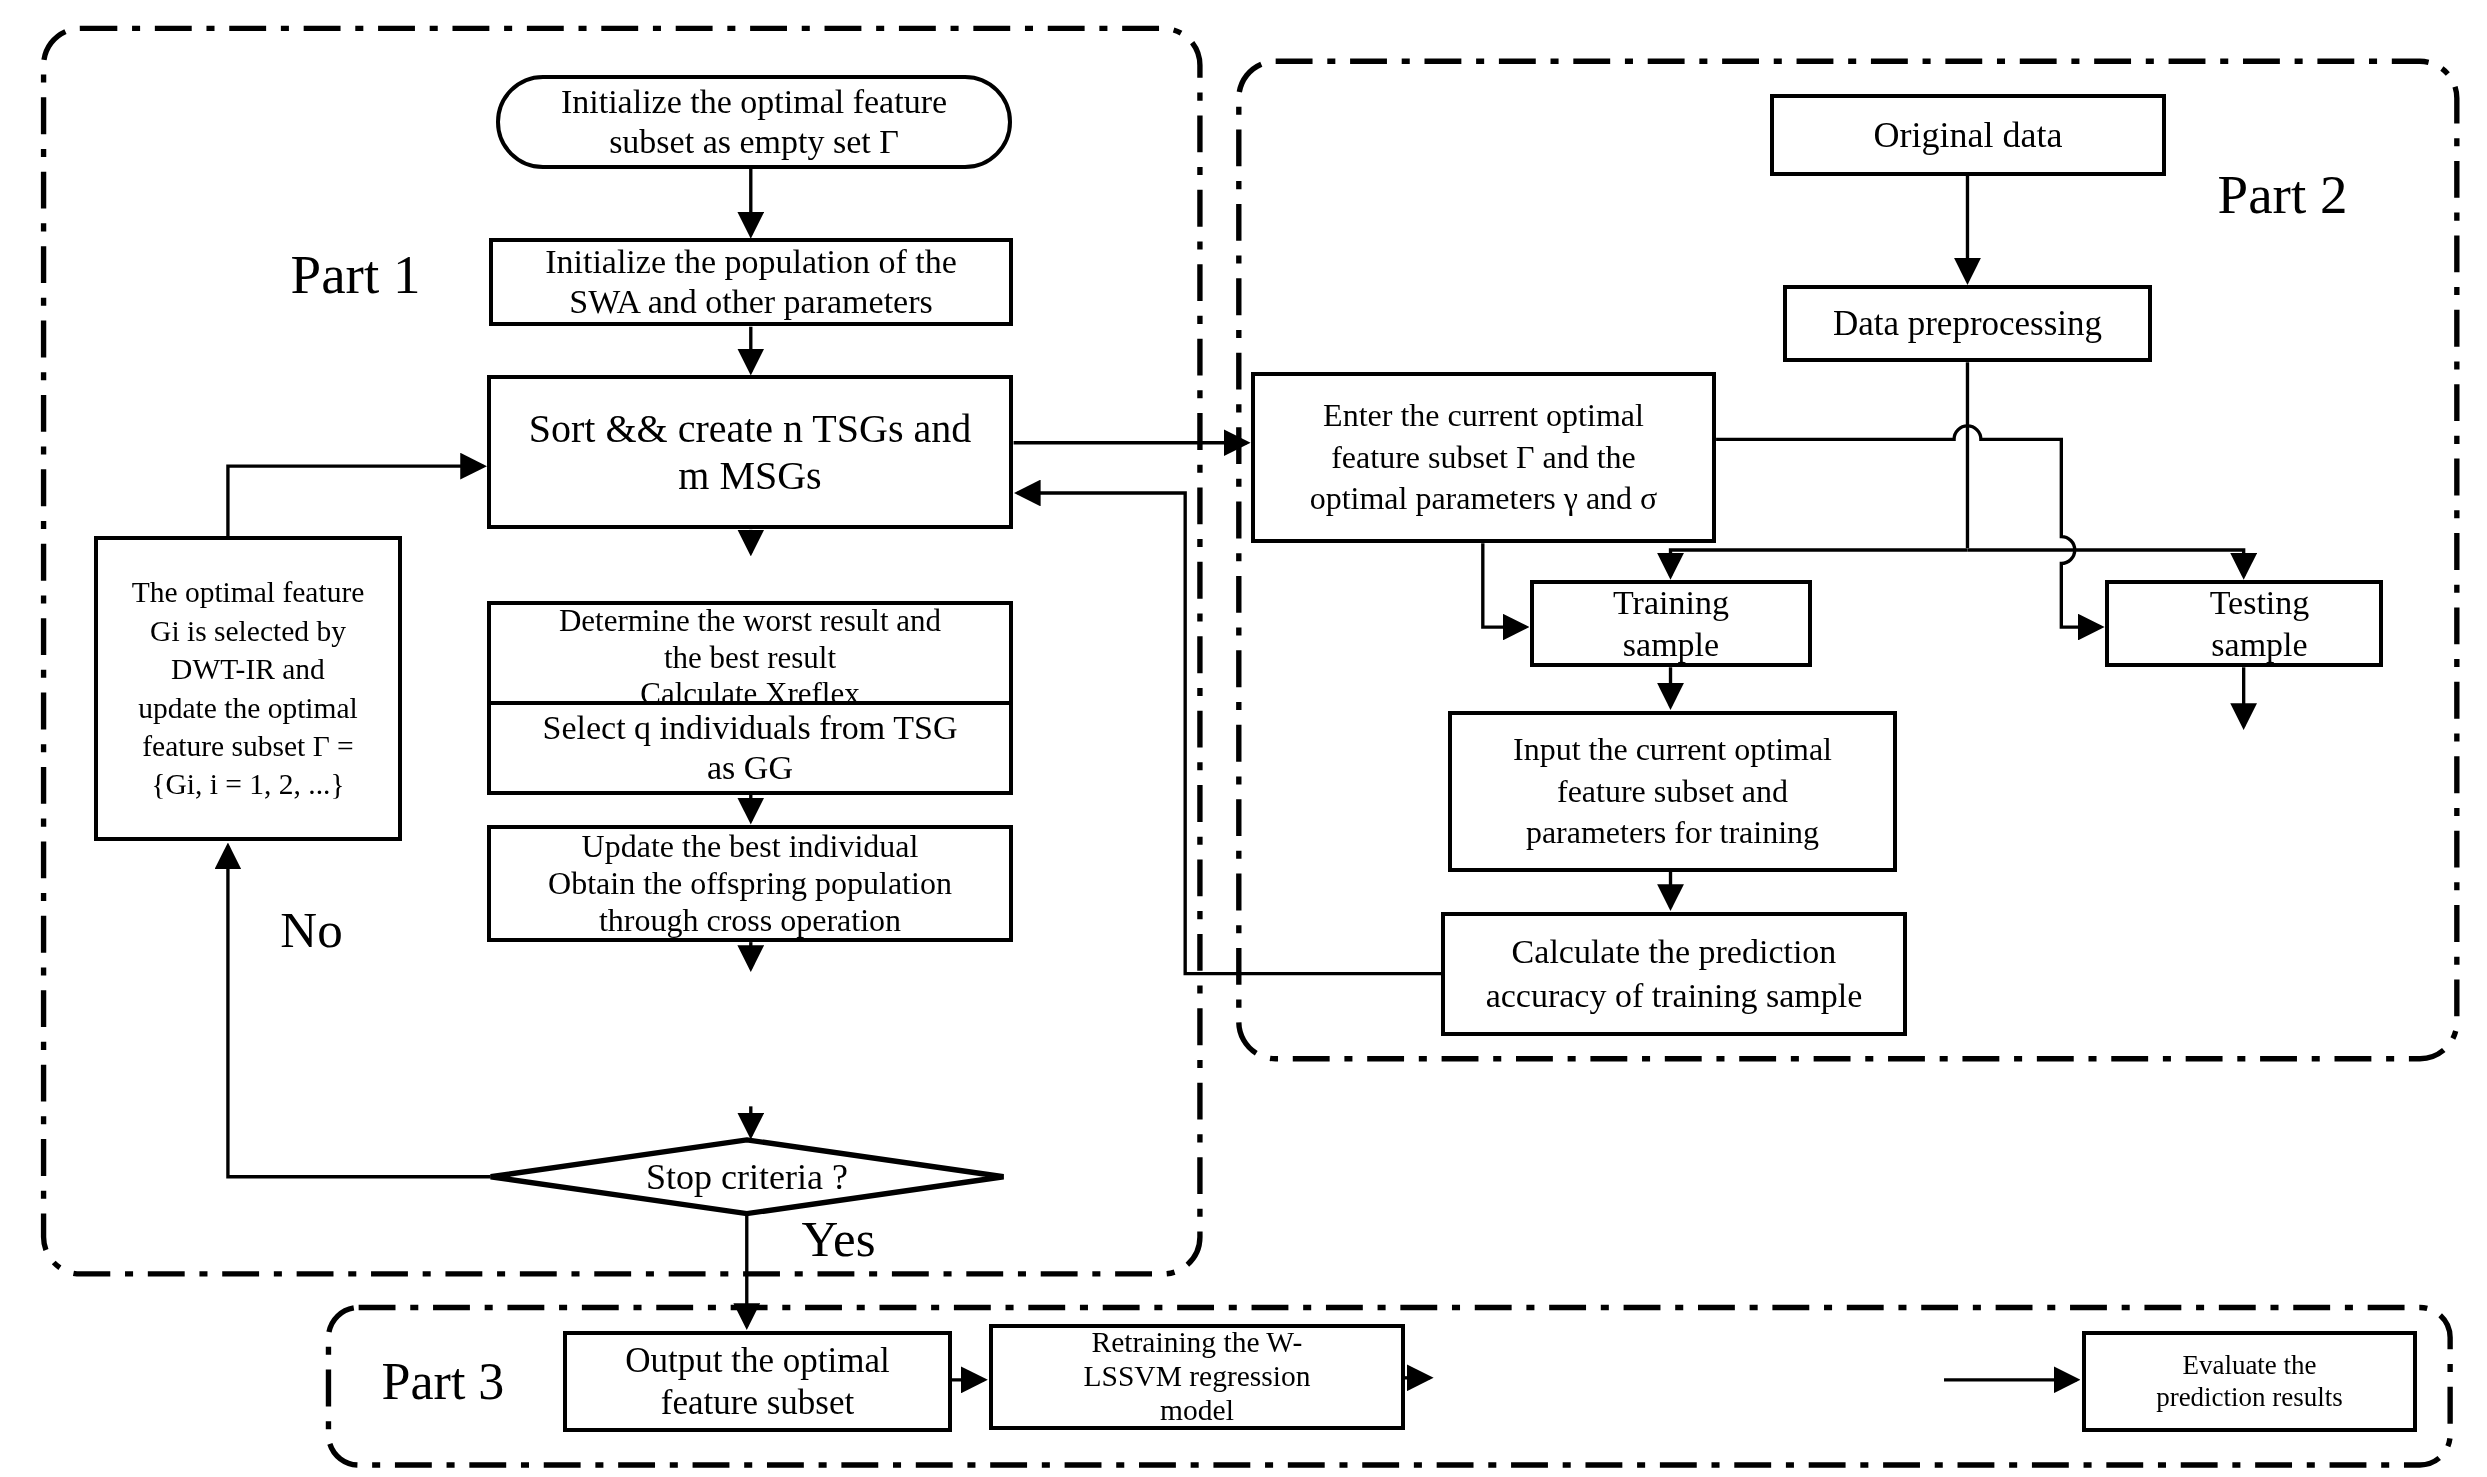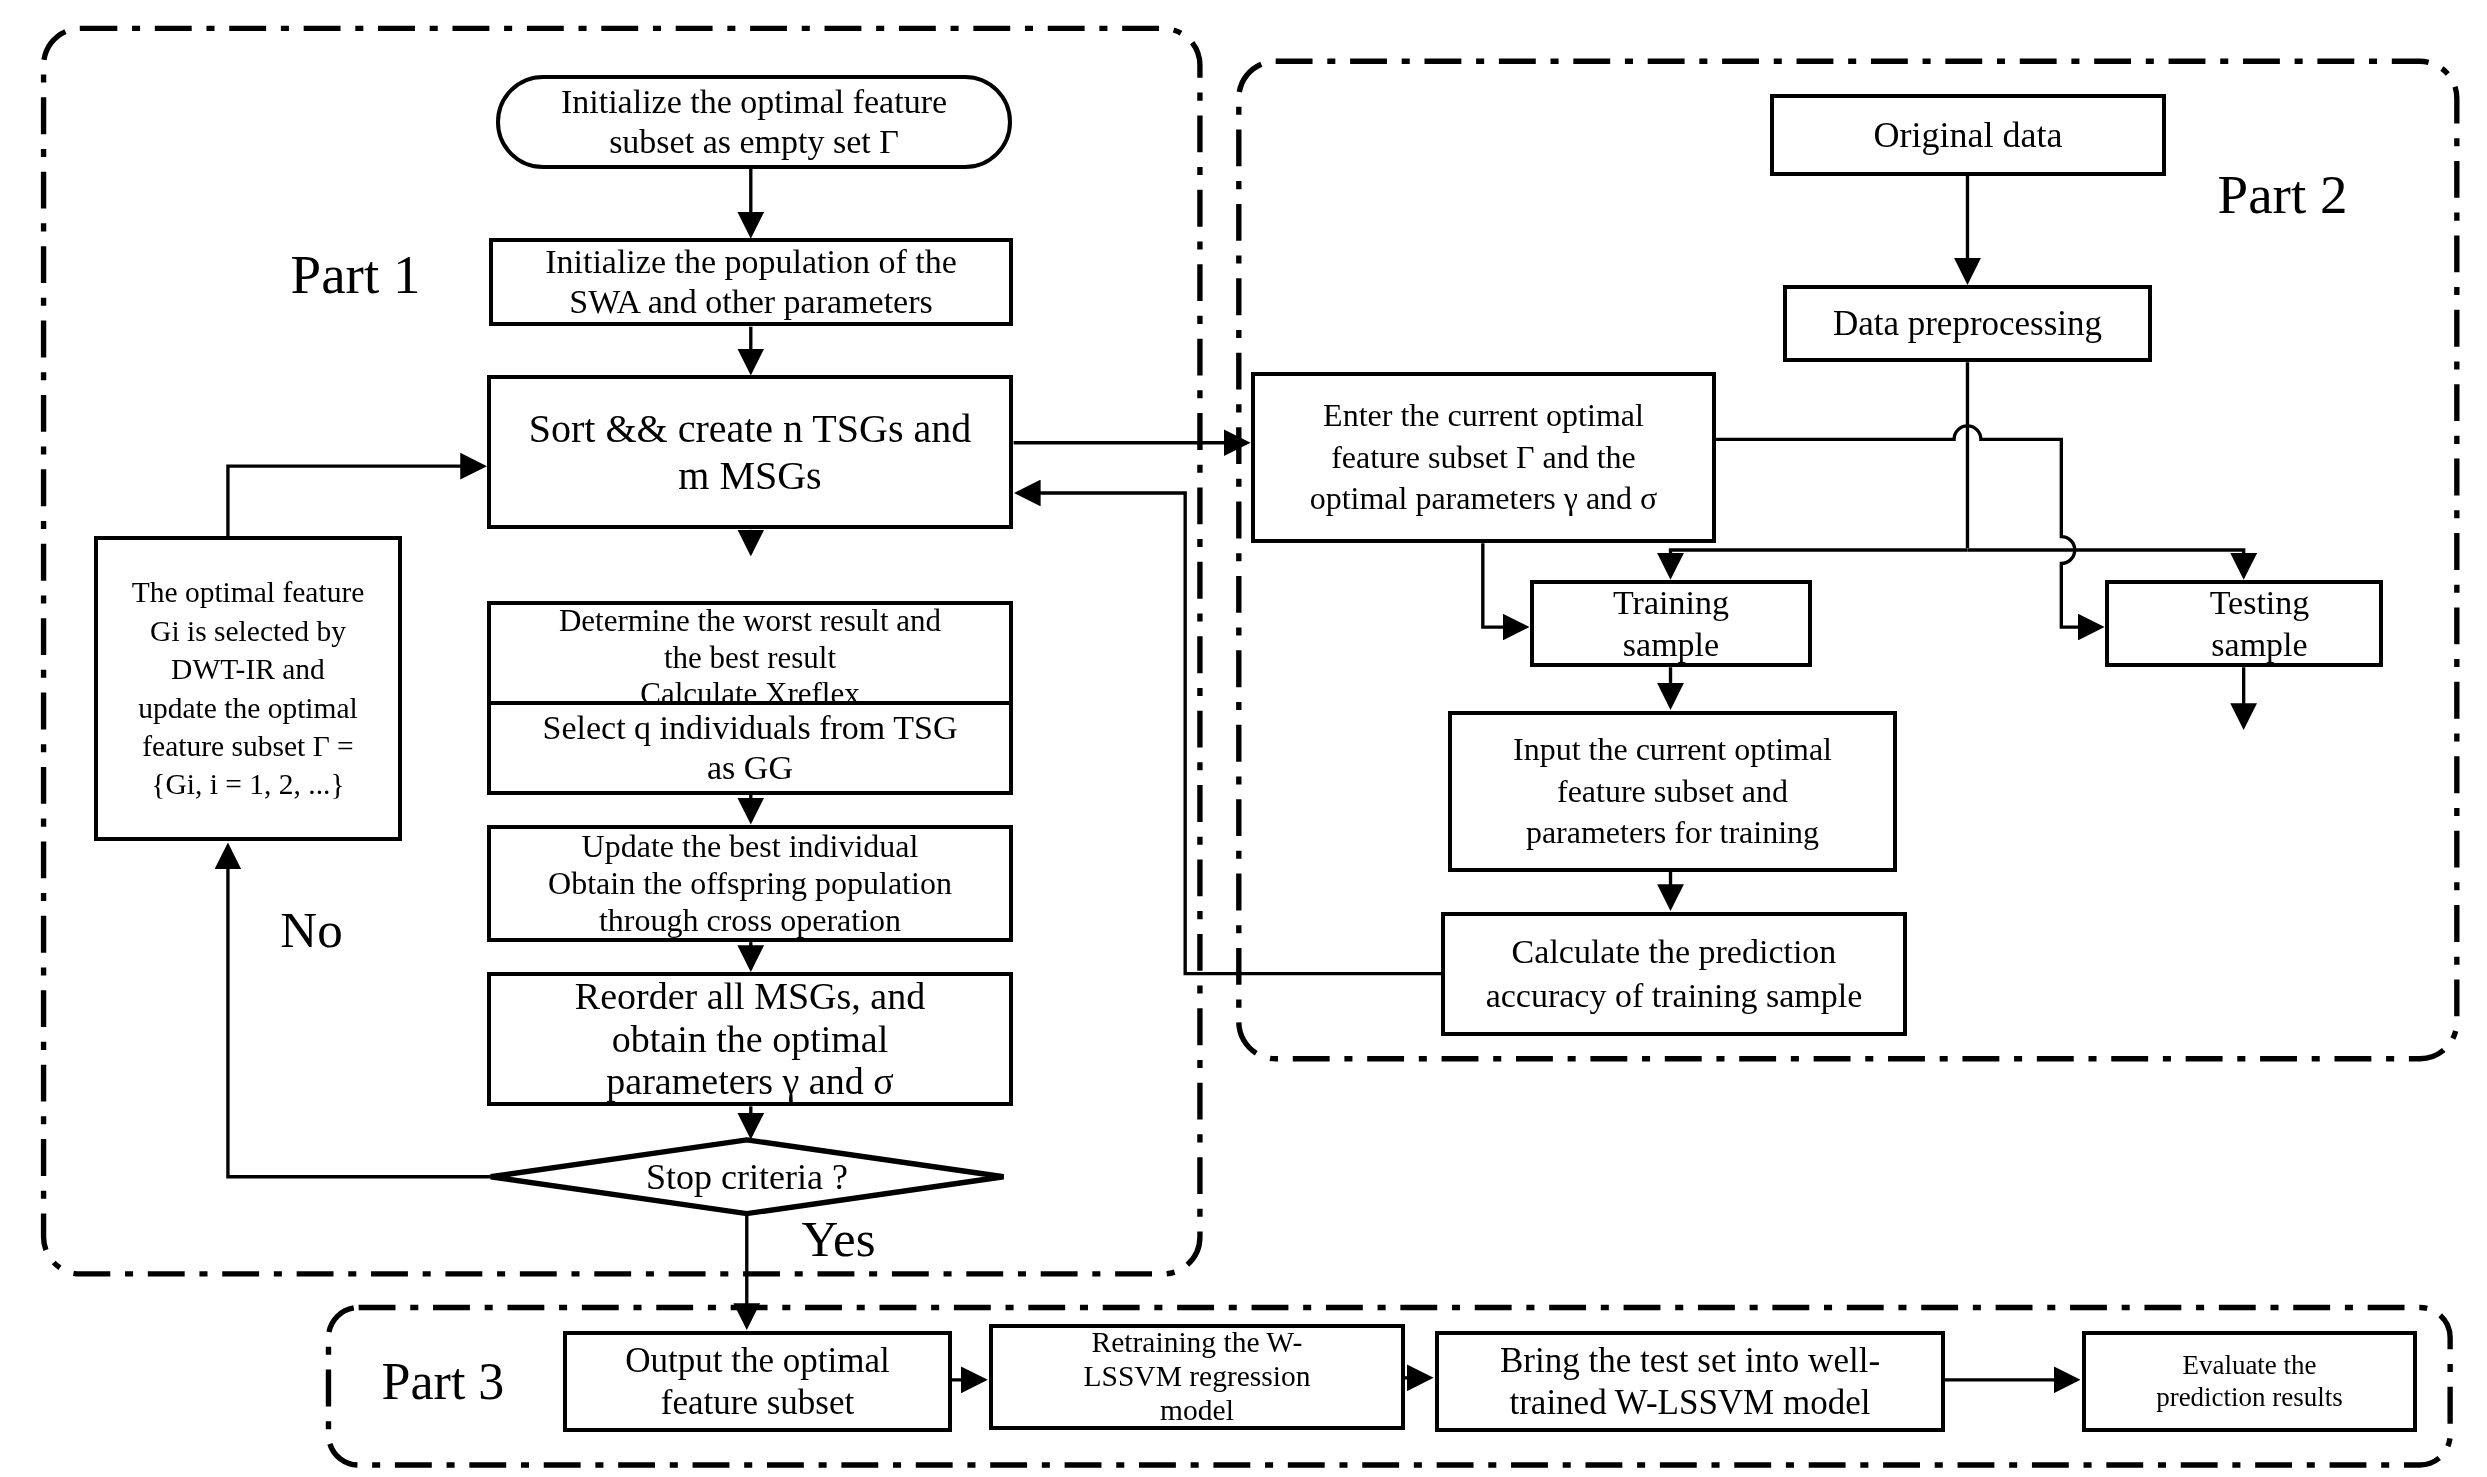--- a/index.html
+++ b/index.html
@@ -96,23 +96,20 @@
 the best result
 Calculate Xreflex</div>
 
   <div class="node" style="left:487px;top:701px;width:526px;height:94px;font-size:34px;">Select q individuals from TSG
 as GG</div>
 
   <div class="node" style="left:487px;top:825px;width:526px;height:117px;font-size:32px;line-height:1.15;">Update the best individual
 Obtain the offspring population
 through cross operation</div>
 
-  <div class="node" style="left:487px;top:972px;width:526px;height:134px;font-size:38px;line-height:1.12;">Reorder all MSGs, and
-obtain the optimal
-parameters  γ and σ</div>
 
   <div class="plain" style="left:536px;top:1150px;width:422px;height:54px;font-size:36px;">Stop criteria ?</div>
 
   <div class="plain" style="left:758px;top:1207px;width:161px;height:64px;font-size:51px;">Yes</div>
 
   <div class="plain" style="left:248px;top:898px;width:127px;height:64px;font-size:51px;">No</div>
 
   <div class="node" style="left:94px;top:536px;width:308px;height:305px;font-size:29.5px;line-height:1.3;">The optimal feature
 Gi is selected by
 DWT-IR and
@@ -142,20 +139,18 @@
 accuracy of training sample</div>
 
 
   <div class="node" style="left:563px;top:1331px;width:389px;height:101px;font-size:35px;">Output the optimal
 feature subset</div>
 
   <div class="node" style="left:989px;top:1324px;width:416px;height:106px;font-size:29.5px;line-height:1.15;">Retraining the W-
 LSSVM regression
 model</div>
 
-  <div class="node" style="left:1435px;top:1331px;width:510px;height:101px;font-size:35px;">Bring the test set into well-
-trained W-LSSVM model</div>
 
   <div class="node" style="left:2082px;top:1331px;width:335px;height:101px;font-size:27px;">Evaluate the
 prediction results</div>
 
 </div>
 
 
 </body></html>

